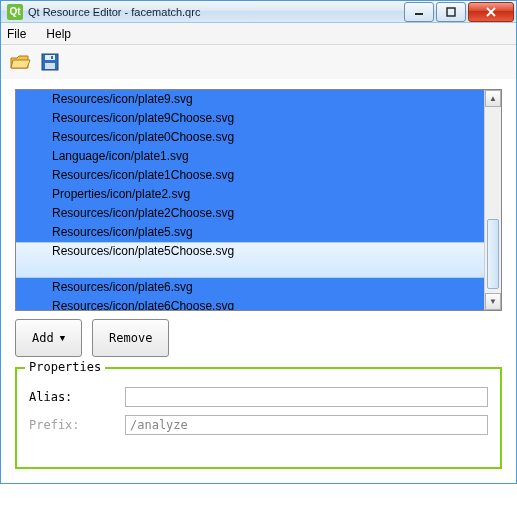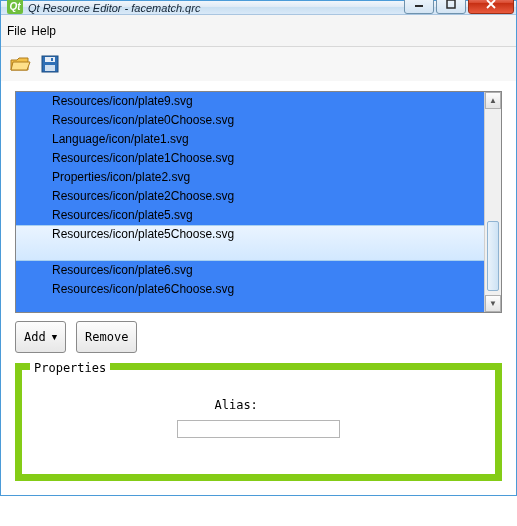--- a/index.html
+++ b/index.html
@@ -11,27 +11,26 @@
     width: 517px;
     height: 526px;
     overflow: hidden;
   }
   .window {
     width: 517px;
     border: 1px solid #4b9bd8;
     background: #fff;
   }
   .titlebar {
-    height: 14px;
+    height: 22px;
     background: linear-gradient(to bottom, #f0f6fc 0%, #dfeaf5 45%, #c9dff1 46%, #d9e9f8 100%);
     border-bottom: 1px solid #a9c5e0;
     display: flex;
-    align-items: flex-end;
+    align-items: center;
     padding: 0 2px 0 6px;
-    font-style: italic;
   }
   .titlebar .app-icon {
     width: 16px; height: 16px;
     background: #6fbf3d;
     color: #fff;
     font-size: 10px;
     font-weight: bold;
     display: flex; align-items: center; justify-content: center;
     border-radius: 2px;
     margin-right: 5px;
@@ -50,25 +49,25 @@
     display: flex; align-items: center; justify-content: center;
     cursor: default;
   }
   .win-btn.close {
     width: 46px;
     background: linear-gradient(to bottom, #f49b8e, #d9472c 45%, #c62f13 46%, #e95a3e);
     border-color: #9b2e16;
     color: #fff;
   }
   .menubar {
-    height: 32px;
+    height: 22px;
     display: flex;
     align-items: center;
     padding: 0 6px;
-    gap: 5px;
+    gap: 20px;
     border-bottom: 1px solid #d8d8d8;
     background: #f5f5f5;
   }
   .menubar span { cursor: default; }
   .toolbar {
     height: 34px;
     display: flex; align-items: center;
     padding: 3px 6px;
     gap: 4px;
     background: #f7f7f7;
@@ -119,45 +118,44 @@
   .list-item.selected {
     background: linear-gradient(to bottom, #eaf4ff, #d2e8ff);
     border-top: 1px solid #a8d0f0;
     border-bottom: 1px solid #a8d0f0;
     padding-top:0; padding-bottom:17px;
   }
   .btn-row { margin-top: 8px; display: flex; gap: 10px; }
   .btn {
     font-family: "SimSun", monospace;
     font-size: 12px;
-    height: 32px;
-    padding: 0 8px;
+    height: 38px;
+    padding: 0 16px;
     border: 1px solid #8a8a8a;
     border-radius: 3px;
     background: linear-gradient(#fdfdfd,#e7e7e7);
     display: flex; align-items: center;
     cursor: default;
   }
   .btn .drop { margin-left:6px; font-size:9px; }
   .props-box {
     margin-top: 10px;
-    border: 7px solid #84cc16;
-    padding: 10px 12px 0 12px;
+    border: 2px solid #84cc16;
+    padding: 10px 12px 16px 12px;
     position: relative;
   }
   .props-box .legend {
     position: absolute; top: -9px; left: 8px;
     background: #fff; padding: 0 4px;
     font-family: "SimSun", monospace;
   }
   .prop-row {
     display: flex; align-items: center;
-    margin: 18px 0;
+    margin: 8px 0;
     gap: 8px;
-    flex-direction: column;
   }
   .prop-label {
     width: 88px;
     font-family: "SimSun", monospace;
     font-size: 12px;
   }
   .prop-label.disabled { color: #a0a0a0; }
   .prop-input {
     flex: 1;
     height: 20px;
@@ -219,20 +217,21 @@
         <rect x="11" y="4" width="2" height="3" fill="#2f6fb5"></rect>
       </svg>
     </div>
   </div>
 
   <div class="content">
 
     <div class="listbox">
       <div class="list-items" id="list-items">
           <div class="list-item">Resources/icon/plate9.svg</div>
+          <div class="list-item">Resources/icon/plate9Choose.svg</div>
           <div class="list-item">Resources/icon/plate0Choose.svg</div>
           <div class="list-item">Language/icon/plate1.svg</div>
           <div class="list-item">Resources/icon/plate1Choose.svg</div>
           <div class="list-item">Properties/icon/plate2.svg</div>
           <div class="list-item">Resources/icon/plate2Choose.svg</div>
           <div class="list-item">Resources/icon/plate5.svg</div>
           <div class="list-item selected">Resources/icon/plate5Choose.svg</div>
           <div class="list-item">Resources/icon/plate6.svg</div>
           <div class="list-item">Resources/icon/plate6Choose.svg</div>
         </div>
@@ -256,18 +255,22 @@
     </div>
 
     <div class="props-box">
       <div class="legend">Properties</div>
 
       <div class="prop-row">
         <div class="prop-label">Alias:</div>
         <input class="prop-input" value="" style="">
       </div>
       <div class="prop-row">
+        <div class="prop-label disabled">Prefix:</div>
+        <input class="prop-input readonly" readonly="" value="/analyze" style="">
+      </div>
+      <div class="prop-row">
       </div>
     </div>
 
   </div>
 
 </div>
 
 </body></html>

